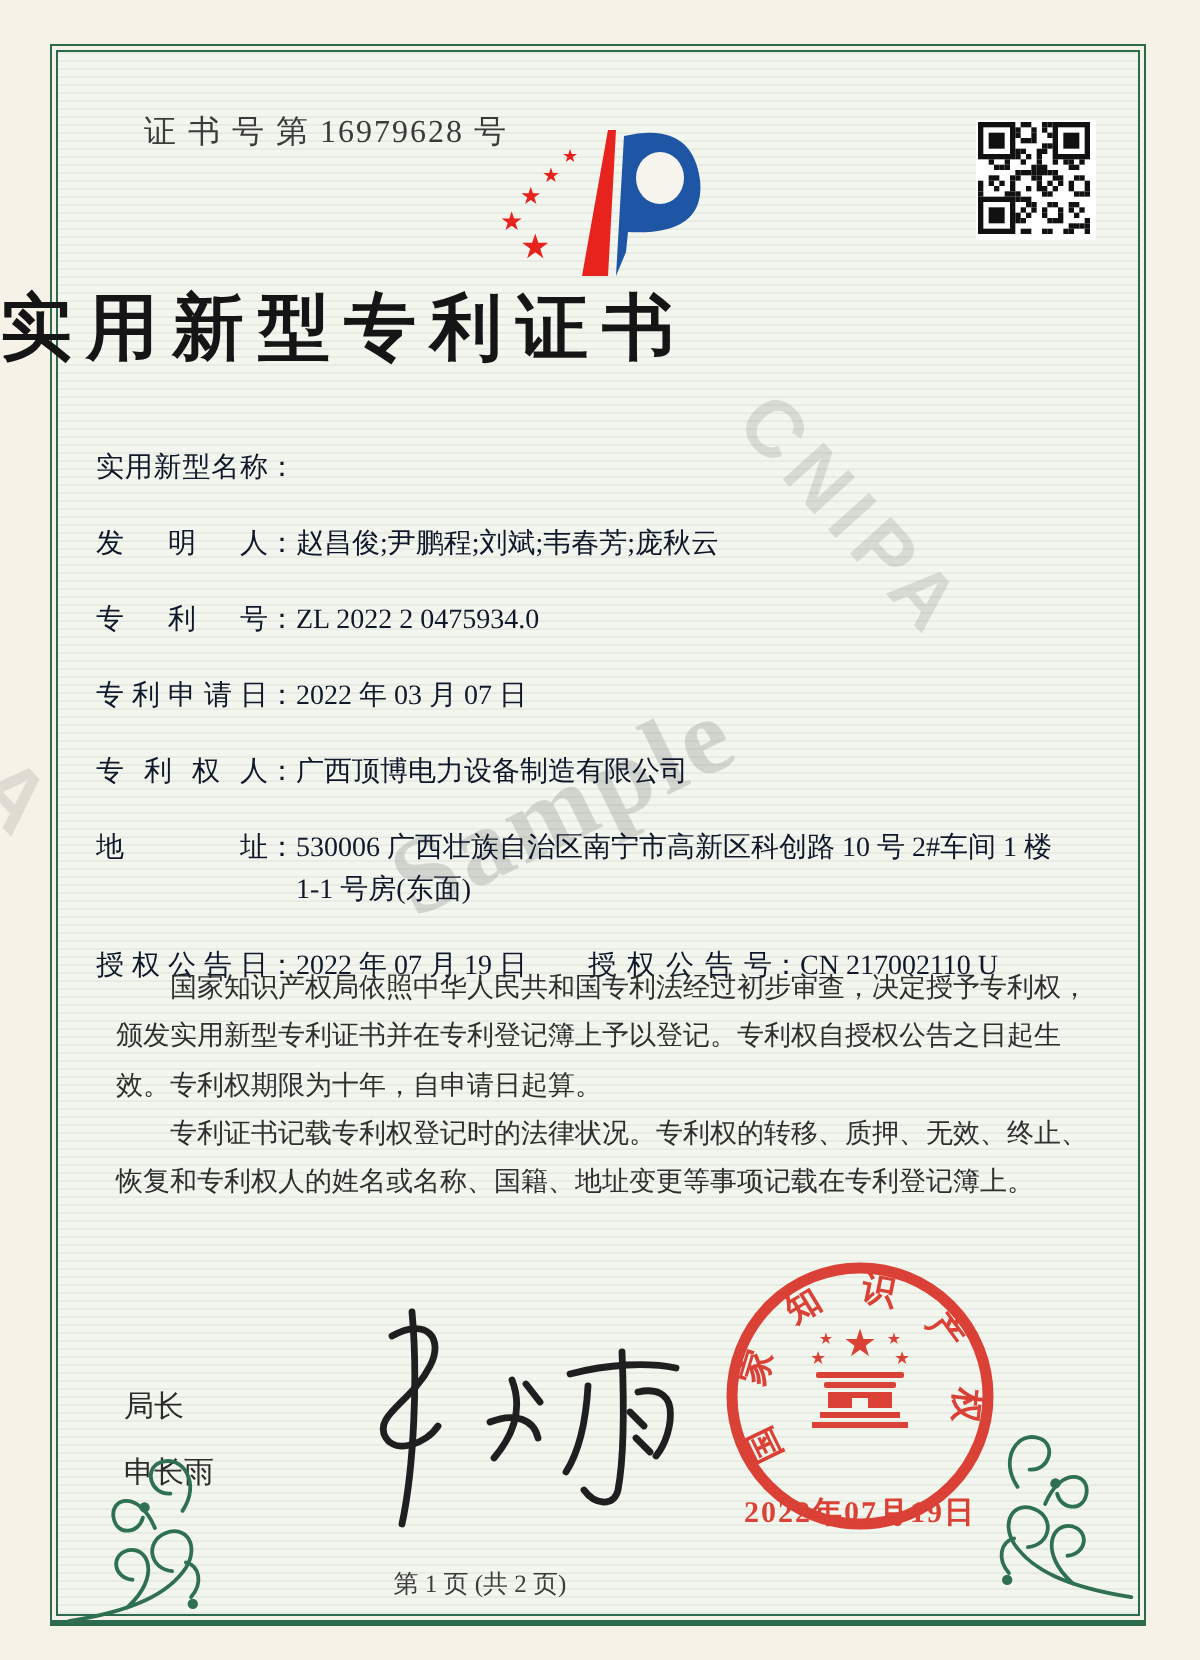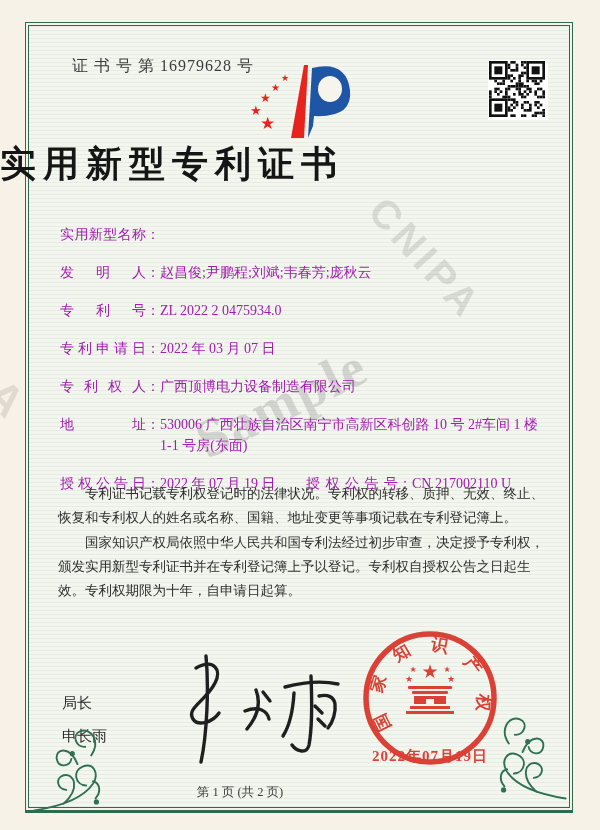--- a/index.html
+++ b/index.html
@@ -15,33 +15,33 @@
     background-image:repeating-linear-gradient(0deg, rgba(120,150,120,0.10) 0px, rgba(120,150,120,0.10) 1px, transparent 1px, transparent 4px);}
 
   .cert-no{position:absolute;left:72px;top:56px;font-size:16px;color:#3b3b3b;letter-spacing:1px;}
 
   .logo{position:absolute;left:238px;top:56px;width:130px;height:88px;}
   .qr{position:absolute;left:488px;top:60px;width:58px;height:58px;background:#fff;padding:1px;}
 
   .title{position:absolute;left:0;top:140px;width:600px;
     font-size:36px;font-weight:bold;color:#151515;letter-spacing:7px;}
 
-  .fields{position:absolute;left:60px;top:224px;width:486px;font-size:14px;color:#a21caf;line-height:21px;}
+  .fields{position:absolute;left:48px;top:224px;width:486px;font-size:14px;color:#0f172a;line-height:21px;}
   .row{display:flex;margin-bottom:17px;}
   .lbl{flex:none;width:86px;text-align:justify;text-align-last:justify;}
   .colon{flex:none;width:14px;}
   .val{flex:1;}
   .grant-left-val{flex:none;width:142px;}
   .lbl2{flex:none;width:92px;text-align:justify;text-align-last:justify;margin-left:4px;}
 
   .paras{position:absolute;left:58px;top:482px;width:498px;font-size:13.5px;color:#2e2e2e;line-height:1.8;}
   .paras p{margin:0;text-indent:2em;}
 
   .signer{position:absolute;left:62px;top:688px;font-size:15px;color:#2b2b2b;line-height:33px;
-    font-family:Liberation Mono, monospace;}
+    font-family:Liberation Serif, serif;}
   .signature{position:absolute;left:168px;top:648px;width:185px;height:125px;}
 
   .seal{position:absolute;left:352px;top:626px;width:162px;height:166px;}
 
   .footer{position:absolute;left:0;top:784px;width:480px;text-align:center;font-size:12.5px;color:#3b3b3b;}
 
   .flourish{position:absolute;width:92px;height:112px;}
   .flourish.left{left:28px;top:702px;transform:scaleX(-1);}
   .flourish.right{left:480px;top:690px;}
 
@@ -258,22 +258,22 @@
       <span class="lbl">授权公告日</span>
         <span class="colon">：</span>
         <span class="val grant-left-val">2022 年 07 月 19 日</span>
         <span class="lbl2">授权公告号</span>
         <span class="colon">：</span>
         <span class="val">CN 217002110 U</span>
     </div>
   </div>
 
   <div class="paras">
+    <p>国家知识产权局依照中华人民共和国专利法经过初步审查，决定授予专利权，颁发实用新型专利证书并在专利登记簿上予以登记。专利权自授权公告之日起生效。专利权期限为十年，自申请日起算。</p>
     <p>专利证书记载专利权登记时的法律状况。专利权的转移、质押、无效、终止、恢复和专利权人的姓名或名称、国籍、地址变更等事项记载在专利登记簿上。</p>
-    <p>国家知识产权局依照中华人民共和国专利法经过初步审查，决定授予专利权，颁发实用新型专利证书并在专利登记簿上予以登记。专利权自授权公告之日起生效。专利权期限为十年，自申请日起算。</p>
   </div>
 
   <div class="signer">
     <div>局长</div>
     <div>申长雨</div>
   </div>
 
   <div class="signature">
     <svg width="185" height="125" viewBox="0 0 185 125" fill="none" stroke="#1f1f1f" stroke-width="3.4" stroke-linecap="round" stroke-linejoin="round">
       <path d="M28,20 C46,10 54,22 47,35 C38,53 18,60 25,71 C30,79 45,74 51,65"></path>

